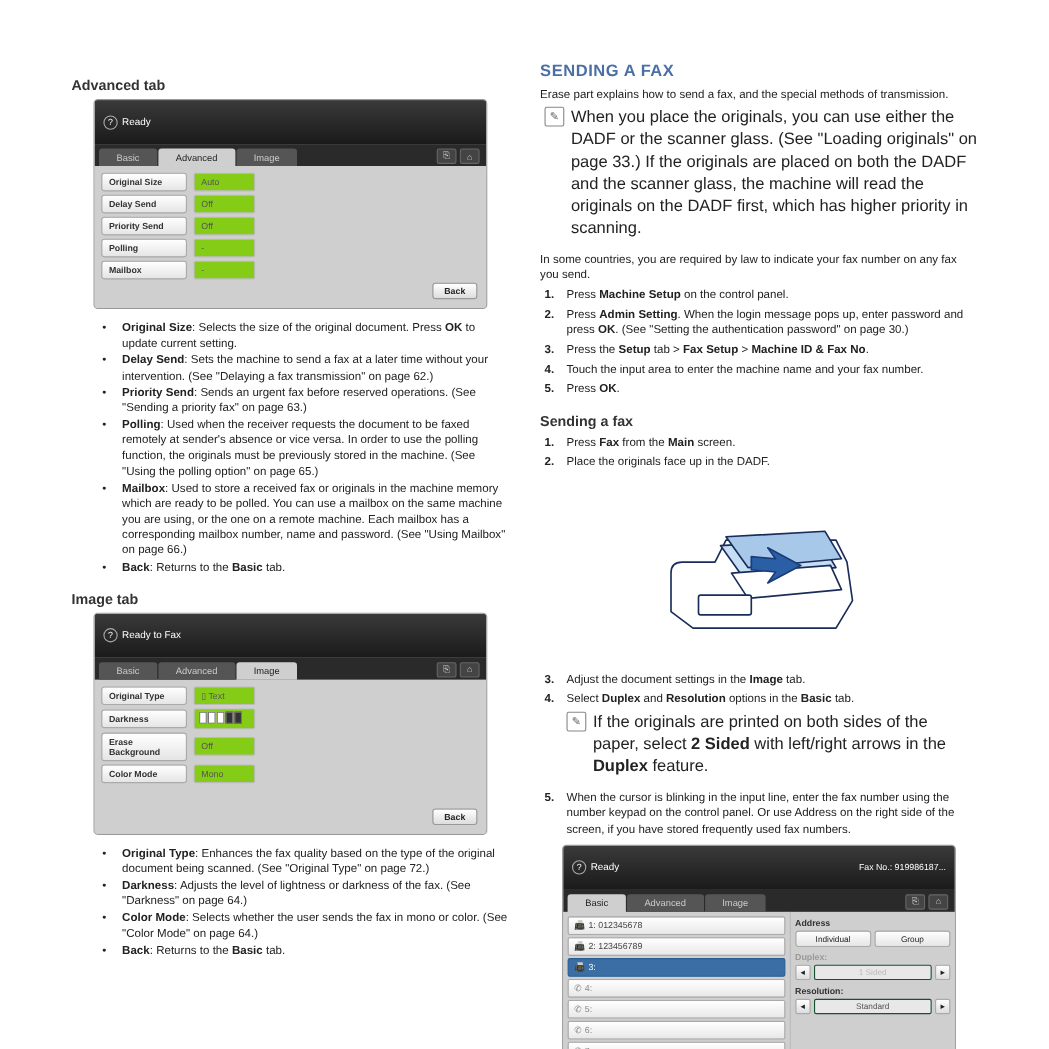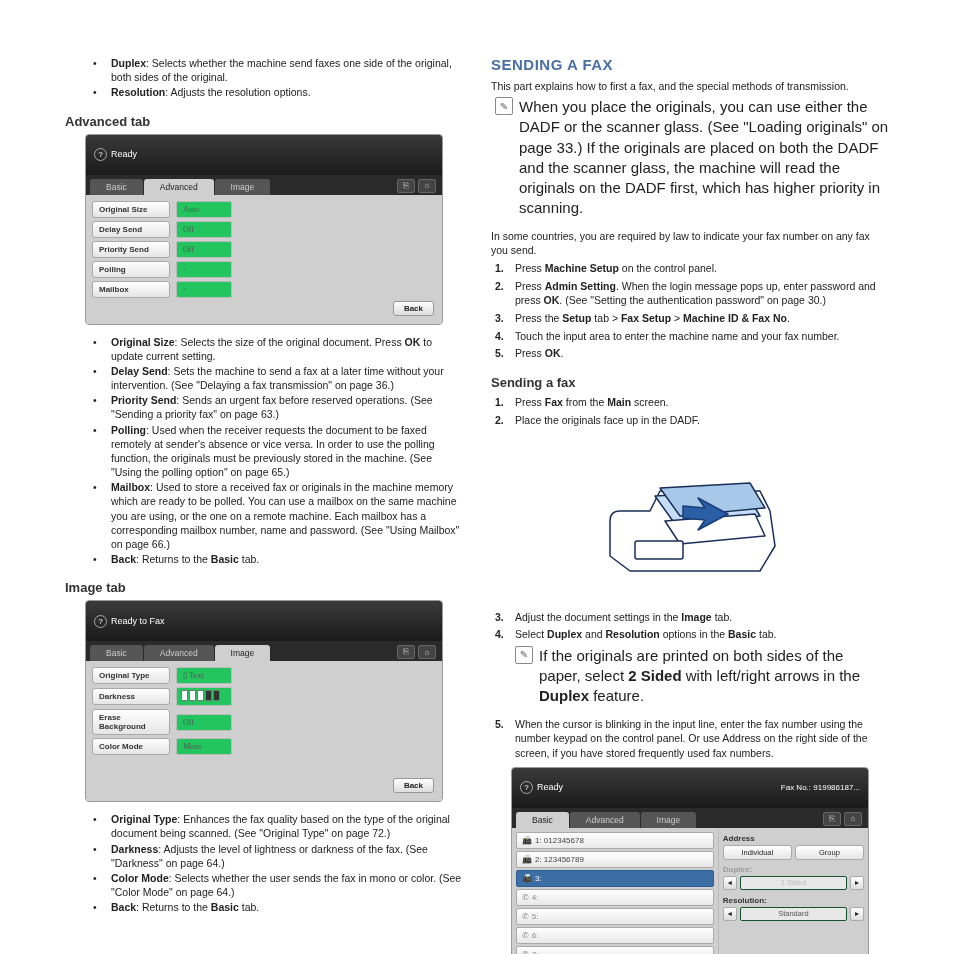--- a/index.html
+++ b/index.html
@@ -24,21 +24,21 @@
   .ss-head { background: linear-gradient(#3a3a3a,#1a1a1a); color: #fff; height: 40px; display: flex; align-items: center; padding: 0 8px; font-size: 9px; justify-content: space-between;}
   .ss-head .q { width:13px; height:13px; border:1px solid #aaa; border-radius:50%; display:inline-flex; align-items:center; justify-content:center; font-size:8px; margin-right:4px; }
   .ss-tabs { display:flex; align-items:flex-end; background:#2a2a2a; height:20px; padding-left:4px; gap:0;}
   .ss-tab { background:#555; color:#ccc; padding:3px 16px; font-size:8.5px; border-radius:3px 3px 0 0; margin-right:1px;}
   .ss-tab.active { background:#cfcfcf; color:#222; }
   .ss-tabs-right { margin-left:auto; display:flex; gap:3px; padding:2px 6px; }
   .ss-btn-top { width:18px; height:14px; background:#444; border:1px solid #666; border-radius:2px; color:#ccc; font-size:8px; display:flex; align-items:center; justify-content:center;}
   .ss-body { background:#cfcfcf; padding:6px; min-height:70px; }
   .ss-row { display:flex; align-items:center; gap:6px; margin-bottom:3px; }
   .ss-label { background: linear-gradient(#fff,#e5e5e5); border:1px solid #aaa; border-radius:3px; padding:3px 6px; width:78px; font-size:8px; font-weight:bold; color:#333; }
-  .ss-value { background:#22c55e; border:1px solid #bbb; border-radius:2px; padding:3px 6px; font-size:8px; color:#555; flex:1; max-width:56px;font-family:Liberation Serif, serif; }
+  .ss-value { background:#84cc16; border:1px solid #bbb; border-radius:2px; padding:3px 6px; font-size:8px; color:#555; flex:1; max-width:56px; }
   .ss-footer { display:flex; justify-content:flex-end; padding:0 2px 2px; }
   .ss-back { background:linear-gradient(#fff,#ddd); border:1px solid #999; border-radius:3px; padding:2px 10px; font-size:8px; font-weight:bold; }
   .darkness-bars { display:inline-flex; gap:1px; }
   .darkness-bars span { width:7px; height:11px; background:#fff; border:1px solid #777; }
   .darkness-bars span.filled { background:#333; }
   .illus { margin: 8px auto 12px; width: 220px; }
   .illus svg { width:100%; height:auto; }
   .fax-ss { margin: 6px 20px 10px; border:1px solid #999; border-radius:4px; overflow:hidden; background:#d5d5d5; }
   .fax-body { display:flex; background:#cfcfcf; }
   .fax-left { flex:1.4; padding:4px; }
@@ -56,24 +56,20 @@
   .fax-btm .b { background:linear-gradient(#fff,#ddd); border:1px solid #999; border-radius:2px; padding:2px 6px; font-size:7.5px; }
   .fax-btm .dis { color:#bbb; background:#e2e2e2;}
   .page-num { text-align:center; font-weight:bold; font-size:10.5px; padding:18px 0 30px; }
 </style>
 </head>
 <body>
 
 <div class="page">
 
   <div class="col">
-    <ul class="bullets">
-      <li><strong>Duplex</strong><span>: Selects whether the machine send faxes one side of the original, both sides of the original.</span></li>
-      <li><strong>Resolution</strong><span>: Adjusts the resolution options.</span></li>
-    </ul>
 
     <h3>Advanced tab</h3>
 
     <div class="screenshot">
       <div class="ss-head">
           <span><span class="q">?</span><span>Ready</span></span>
         </div>
       <div class="ss-tabs">
         <div class="ss-tab">Basic</div>
         <div class="ss-tab active">Advanced</div>
@@ -105,21 +101,21 @@
             <div class="ss-value">-</div>
           </div>
         <div class="ss-footer">
             <div class="ss-back">Back</div>
           </div>
       </div>
     </div>
 
     <ul class="bullets">
       <li><strong>Original Size</strong><span>: Selects the size of the original document. Press </span><strong>OK</strong><span> to update current setting.</span></li>
-      <li><strong>Delay Send</strong><span>: Sets the machine to send a fax at a later time without your intervention. (See "Delaying a fax transmission" on page 36.)</span></li>
+      <li><strong>Delay Send</strong><span>: Sets the machine to send a fax at a later time without your intervention. (See "Delaying a fax transmission" on page 62.)</span></li>
       <li><strong>Priority Send</strong><span>: Sends an urgent fax before reserved operations. (See "Sending a priority fax" on page 63.)</span></li>
       <li><strong>Polling</strong><span>: Used when the receiver requests the document to be faxed remotely at sender's absence or vice versa. In order to use the polling function, the originals must be previously stored in the machine. (See "Using the polling option" on page 65.)</span></li>
       <li><strong>Mailbox</strong><span>: Used to store a received fax or originals in the machine memory which are ready to be polled. You can use a mailbox on the same machine you are using, or the one on a remote machine. Each mailbox has a corresponding mailbox number, name and password. (See "Using Mailbox" on page 66.)</span></li>
       <li><strong>Back</strong><span>: Returns to the </span><strong>Basic</strong><span> tab.</span></li>
     </ul>
 
     <h3>Image tab</h3>
 
     <div class="screenshot">
       <div class="ss-head">
@@ -169,21 +165,21 @@
     <ul class="bullets">
       <li><strong>Original Type</strong><span>: Enhances the fax quality based on the type of the original document being scanned. (See "Original Type" on page 72.)</span></li>
       <li><strong>Darkness</strong><span>: Adjusts the level of lightness or darkness of the fax. (See "Darkness" on page 64.)</span></li>
       <li><strong>Color Mode</strong><span>: Selects whether the user sends the fax in mono or color. (See "Color Mode" on page 64.)</span></li>
       <li><strong>Back</strong><span>: Returns to the </span><strong>Basic</strong><span> tab.</span></li>
     </ul>
   </div>
 
   <div class="col">
     <h2 class="section-title">SENDING A FAX</h2>
-    <p>This part explains how to first a fax, and the special methods of transmission.</p>
+    <p>Erase part explains how to send a fax, and the special methods of transmission.</p>
     <div class="note-box">
       <div class="note-icon">✎</div>
       <div class="note-text">When you place the originals, you can use either the DADF or the scanner glass. (See "Loading originals" on page 33.) If the originals are placed on both the DADF and the scanner glass, the machine will read the originals on the DADF first, which has higher priority in scanning.</div>
     </div>
 
     <p>In some countries, you are required by law to indicate your fax number on any fax you send.</p>
     <ol class="nums">
       <li><span class="num">1.</span><span>Press </span><strong>Machine Setup</strong><span> on the control panel.</span></li>
       <li><span class="num">2.</span><span>Press </span><strong>Admin Setting</strong><span>. When the login message pops up, enter password and press </span><strong>OK</strong><span>. (See "Setting the authentication password" on page 30.)</span></li>
       <li><span class="num">3.</span><span>Press the </span><strong>Setup</strong><span> tab &gt; </span><strong>Fax Setup</strong><span> &gt; </span><strong>Machine ID &amp; Fax No</strong><span>.</span></li>

